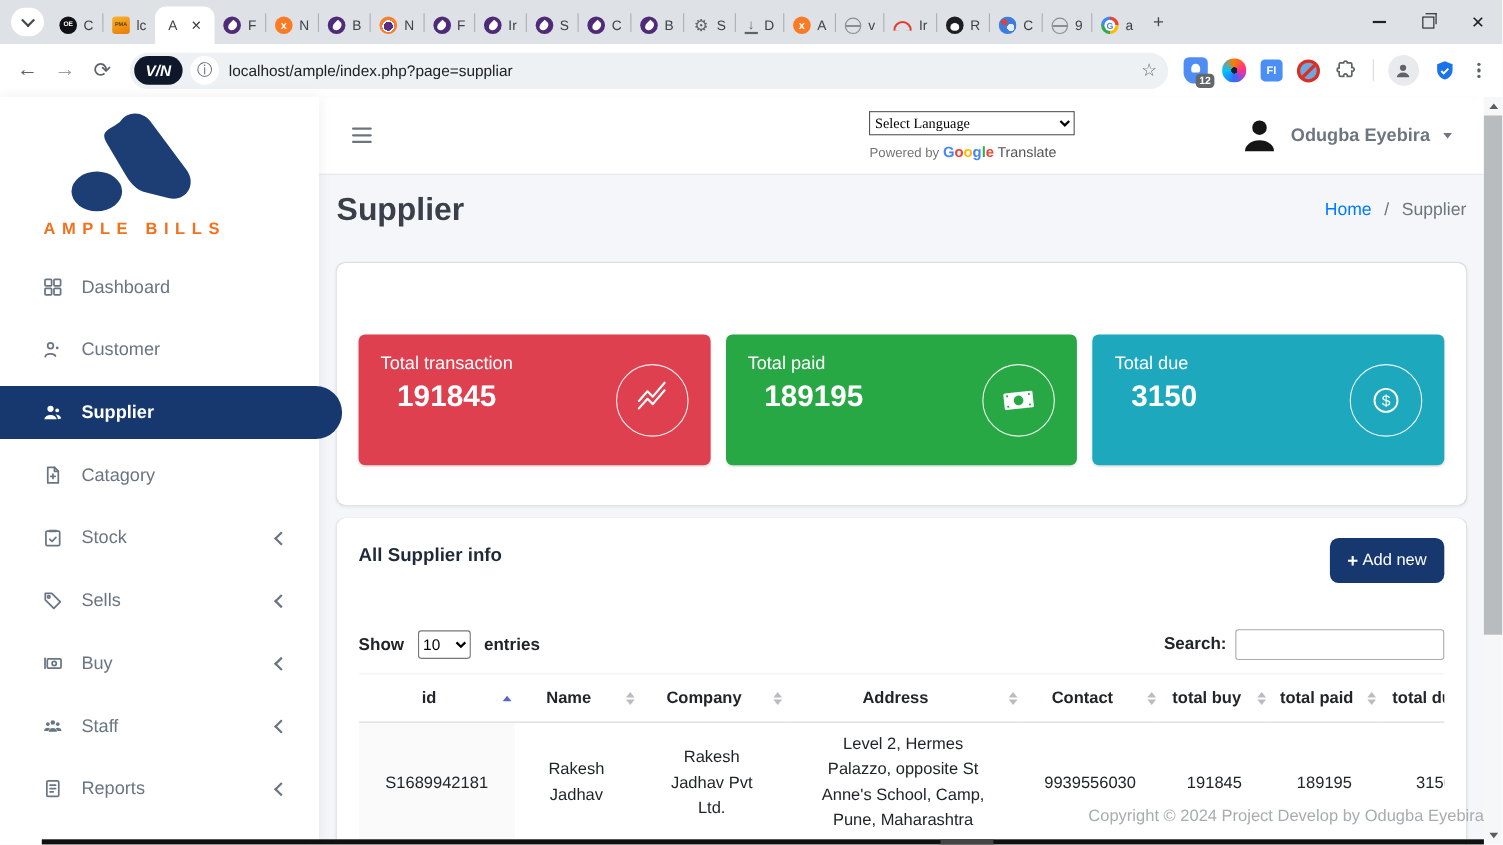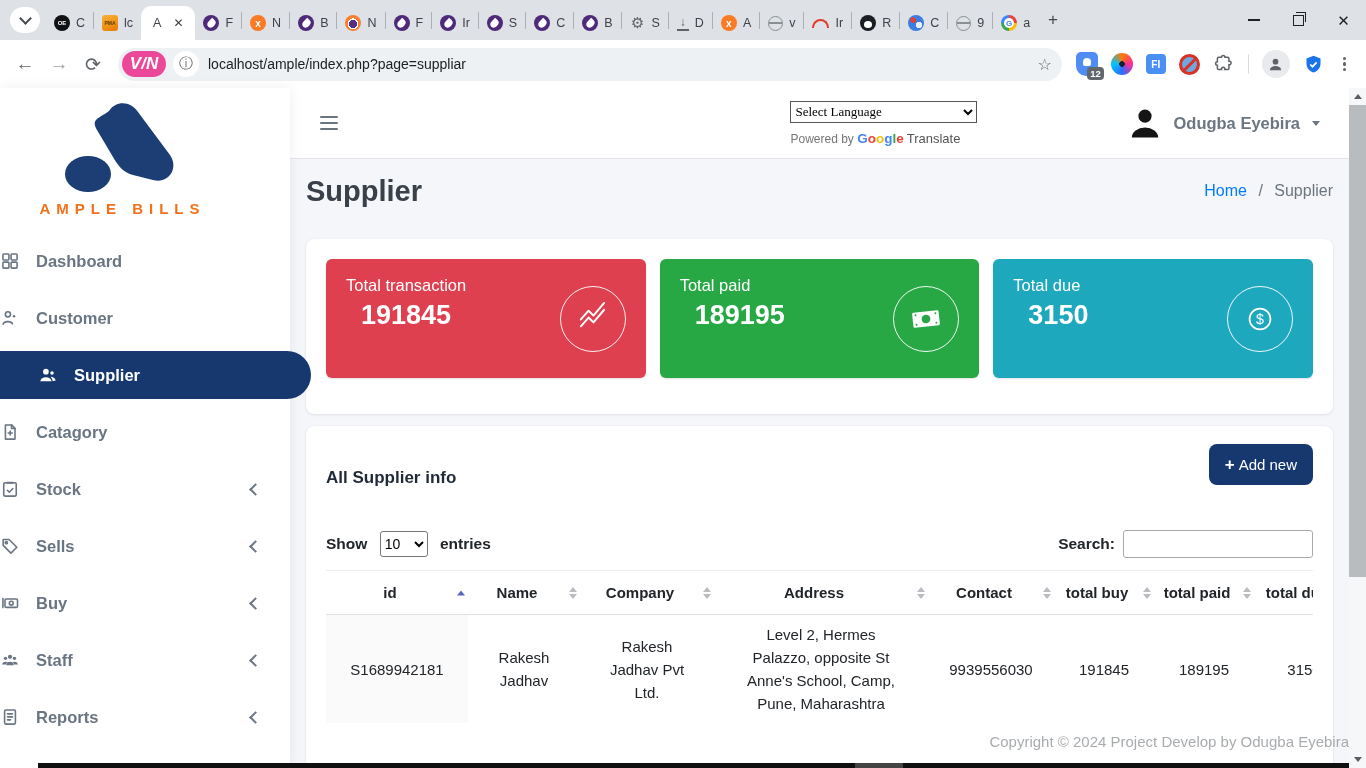--- a/index.html
+++ b/index.html
@@ -38,21 +38,21 @@
   .f-gh{background:#1b1f23;}
   .f-gh::after{content:"";width:8px;height:7px;background:#fff;border-radius:50% 50% 45% 45%;margin-top:3px;}
   .f-earth{background:radial-gradient(circle at 32% 32%,#d8433b 18%,transparent 19%),radial-gradient(circle at 68% 62%,#e8eef5 22%,transparent 23%),#3b7de0;}
   .f-google{background:conic-gradient(#ea4335 0 25%,#fbbc05 25% 50%,#34a853 50% 75%,#4285f4 75% 100%);color:#fff;}
   .f-google::after{content:"G";position:absolute;inset:3px;background:#fff;border-radius:50%;color:#4285f4;font-size:8px;display:flex;align-items:center;justify-content:center;}
   
   .toolbar{height:48px;background:#fff;display:flex;align-items:center;padding:0 8px;}
   .navbtn{width:34px;height:34px;display:flex;align-items:center;justify-content:center;font-size:19px;color:#5f6368;cursor:pointer;}
   .navbtn.disabled{color:#9aa0a6;}
   .omnibox{flex:1;height:33px;background:#eef1f4;border-radius:17px;display:flex;align-items:center;padding:0 10px 0 4px;margin:0 8px;cursor:text;}
-  .vpn-badge{background:#ec4899;color:#fff;border-radius:13px;height:26px;min-width:44px;display:flex;align-items:center;justify-content:center;font-size:17px;font-weight:bold;font-style:italic;}
+  .vpn-badge{background:#0f172a;color:#fff;border-radius:13px;height:26px;min-width:44px;display:flex;align-items:center;justify-content:center;font-size:14px;font-weight:bold;font-style:italic;}
   .info-circle{width:26px;height:26px;background:#fff;border-radius:50%;display:flex;align-items:center;justify-content:center;color:#5f6368;font-size:14px;margin-left:7px;}
   .url-text{margin-left:9px;font-size:14px;color:#202124;flex:1;white-space:nowrap;overflow:hidden;}
   .star{font-size:16px;color:#5f6368;}
   .ext-area{display:flex;align-items:center;gap:13px;margin:0 6px;}
   .ext-shield{width:22px;height:24px;background:#4f8df5;border-radius:5px 5px 10px 10px;position:relative;}
   .ext-shield::before{content:"";position:absolute;left:7px;top:6px;width:8px;height:8px;background:#fff;border-radius:50% 50% 2px 2px;}
   .ext-badge{position:absolute;right:-6px;bottom:-4px;background:#62676b;color:#fff;font-size:9.5px;font-weight:bold;border-radius:4px;padding:1px 3px;font-style:normal;}
   .ext-swirl{width:22px;height:22px;border-radius:50%;background:radial-gradient(circle,#123 18%,transparent 19%),conic-gradient(#ff7a00,#ff2d95,#2d6cff,#00c6ff,#ff7a00);}
   .ext-fi{width:20px;height:20px;border-radius:4px;background:#4a90f4;color:#fff;font-size:10px;font-weight:bold;display:flex;align-items:center;justify-content:center;}
   .ext-blocked{width:15px;height:15px;border:3px solid #d93025;border-radius:50%;background:#6fa8dc;position:relative;overflow:hidden;}
@@ -60,21 +60,21 @@
   .ext-div{width:1px;height:20px;background:#dadce0;}
   .ext-profile{width:28px;height:28px;border-radius:50%;background:#e9eaed;display:flex;align-items:center;justify-content:center;}
   .ext-kebab{display:flex;flex-direction:column;gap:2.5px;padding:0 6px;cursor:pointer;}
   .ext-kebab i{width:3.2px;height:3.2px;border-radius:50%;background:#5f6368;}
   
   .app{display:flex;height:680px;}
   .sidebar{width:290px;background:#fff;box-shadow:0 0 12px rgba(0,0,0,.07);position:relative;z-index:5;flex:none;}
   .logo{display:flex;flex-direction:column;align-items:center;padding:10px 45px 0 0;}
   .logo-word{color:#f2711c;font-weight:bold;font-size:15px;letter-spacing:6px;margin-top:2px;white-space:nowrap;}
   .side-nav{margin-top:20px;}
-  .side-item{height:48px;display:flex;align-items:center;color:#6a7583;font-size:16.5px;margin-bottom:9px;position:relative;cursor:pointer;font-weight:bold;}
+  .side-item{height:48px;display:flex;align-items:center;padding-left:38px;color:#6a7583;font-size:16.5px;margin-bottom:9px;position:relative;cursor:pointer;}
   .side-item .ico{width:22px;display:flex;margin-right:14px;}
   .side-item.active{background:#16386f;color:#fff;width:273px;border-radius:0 26px 26px 0;font-weight:bold;padding-left:38px;}
   .chev-left{width:7px;height:7px;border-left:2px solid #6a7583;border-bottom:2px solid #6a7583;transform:rotate(45deg);position:absolute;right:30px;}
   .main{flex:1;background:#f4f6f9;margin-right:17px;overflow:hidden;position:relative;}
   .topbar{height:70px;background:#fff;border-bottom:1px solid #e4e7ea;display:flex;align-items:center;padding:0 29px 0 30px;}
   .hamburger{display:flex;flex-direction:column;gap:3.5px;cursor:pointer;}
   .hamburger i{width:18px;height:2.4px;background:#6c757d;border-radius:1px;}
   .lang-block{margin-left:auto;width:187px;display:flex;flex-direction:column;}
   .lang-select{width:100%;height:22px;font-size:13px;font-family:Liberation Serif, serif;border:1px solid #555;background:#fff;}
   .powered{margin-top:8px;font-size:12px;color:#757575;white-space:nowrap;}
@@ -83,28 +83,28 @@
   .topbar-spacer{width:150px;}
   .user-block{display:flex;align-items:center;gap:10px;cursor:pointer;}
   .user-name{font-size:16.5px;font-weight:bold;color:#6d7680;white-space:nowrap;}
   .caret-down{width:0;height:0;border-left:4.5px solid transparent;border-right:4.5px solid transparent;border-top:5px solid #6d7680;margin-left:2px;}
   .content-header{display:flex;justify-content:space-between;align-items:center;padding:16px 16px 0;}
   .page-title{font-size:29px;font-weight:600;color:#39404a;line-height:32px;}
   .breadcrumb{font-size:16px;color:#6c757d;text-align:right;}
   .breadcrumb .bc-home{color:#007bff;cursor:pointer;}
   .breadcrumb .bc-sep{margin:0 7px;}
   .cards-panel{margin:32px 16px 0;background:#fff;border-radius:8px;padding:20px 20px 36px;box-shadow:0 1px 3px rgba(0,0,0,.08),0 0 1px rgba(0,0,0,.1);}
-  .cards{display:flex;gap:14px;}
+  .cards{display:flex;gap:14px;margin-top:45px;}
   .stat-card{flex:1;height:119px;border-radius:6px;color:#fff;padding:17px 20px;position:relative;box-sizing:border-box;box-shadow:0 1px 2px rgba(0,0,0,.12);}
   .stat-label{font-size:16.5px;}
   .stat-value{font-size:27px;font-weight:bold;margin-top:5px;padding-left:15px;}
   .stat-icon-circle{position:absolute;right:20px;top:50%;transform:translateY(-50%);width:64px;height:64px;border:1.5px solid rgba(255,255,255,.92);border-radius:50%;display:flex;align-items:center;justify-content:center;}
   .table-card{margin:12px 16px 0;background:#fff;border-radius:8px 8px 0 0;padding:18px 20px 0;height:400px;box-shadow:0 1px 3px rgba(0,0,0,.08),0 0 1px rgba(0,0,0,.1);overflow:hidden;}
   .table-title-row{display:flex;justify-content:space-between;align-items:flex-start;}
-  .table-title{font-size:17px;font-weight:bold;color:#1f2937;margin-top:24px;}
+  .table-title{font-size:17px;font-weight:bold;color:#1f2937;margin-top:6px;}
   .add-btn{background:#16386f;color:#fff;border:none;border-radius:8px;padding:12px 16px;font-size:15px;display:flex;align-items:center;gap:4px;cursor:pointer;font-family:"Liberation Sans",sans-serif;}
   .add-plus{font-size:17px;font-weight:bold;line-height:12px;}
   .controls-row{margin-top:42px;display:flex;justify-content:space-between;align-items:center;font-size:15.5px;color:#212529;font-weight:600;}
   .len-select{width:48px;height:26px;margin:0 8px;font-size:14px;border:1px solid #767676;border-radius:3px;background:#fff;font-family:"Liberation Sans",sans-serif;}
   .search-wrap{display:flex;align-items:center;}
   .search-input{width:190px;height:28px;border:1px solid #aaa;border-radius:3px;margin-left:8px;padding:0 8px;font-size:14px;box-sizing:border-box;font-family:"Liberation Sans",sans-serif;}
   .table-clip{margin-top:12px;height:162px;overflow:hidden;}
   table.dt{width:100%;border-collapse:collapse;table-layout:fixed;}
   .dt th{font-size:15px;font-weight:bold;color:#212529;padding:11px 18px 11px 4px;text-align:center;position:relative;border-bottom:1px solid #dee2e6;border-top:1px solid #eceff2;line-height:21px;vertical-align:middle;cursor:pointer;}
   .dt th.c0{width:120px}.dt th.c1{width:90px}.dt th.c2{width:112px}.dt th.c3{width:192px}

